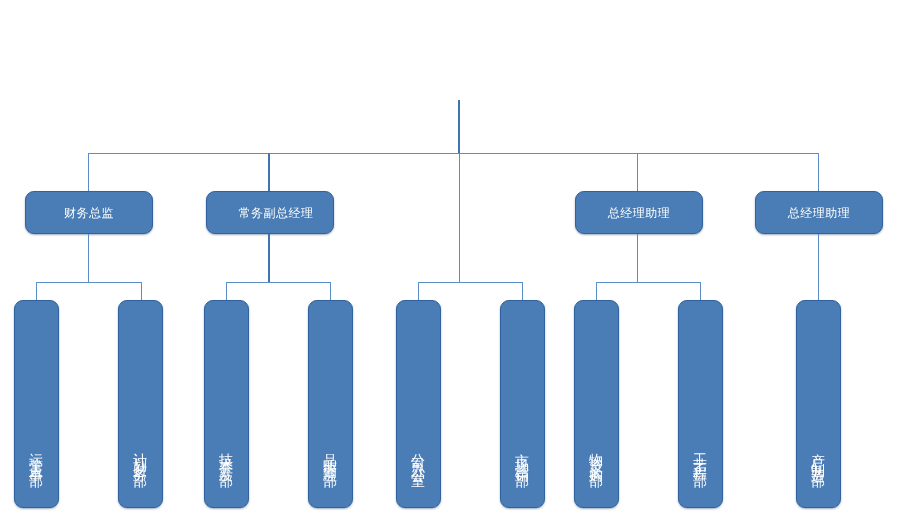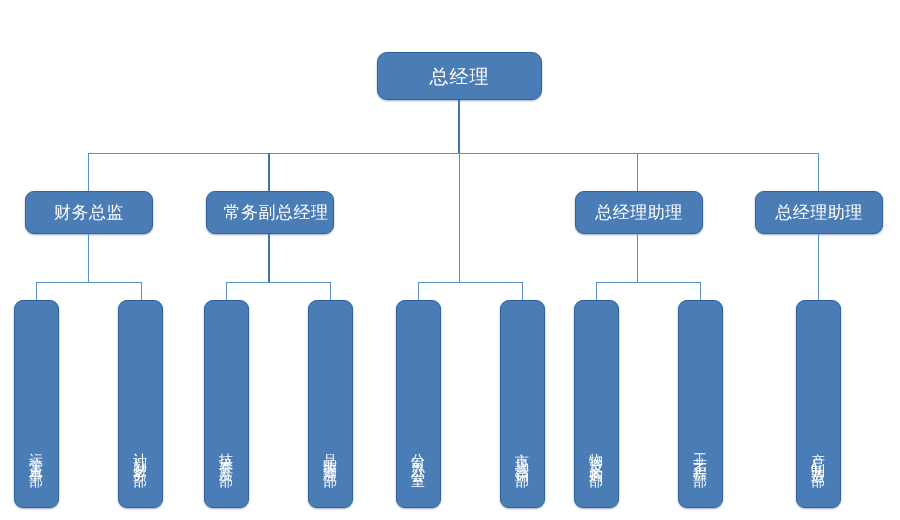--- a/index.html
+++ b/index.html
@@ -40,21 +40,21 @@
   }
 
   .node.top {
     border-radius: 10px;
     font-size: 19px;
     letter-spacing: 1px;
   }
 
   .node.mid {
     border-radius: 9px;
-    font-size: 17px;
+    font-size: 12px;
     letter-spacing: 0.5px;
   }
 
   .node.dept {
     border-radius: 9px;
     font-size: 14px;
     align-items: flex-end;
     justify-content: center;
     padding-bottom: 40px;
   }
@@ -70,23 +70,20 @@
   .node .htext {
     white-space: nowrap;
     line-height: 1;
   }
 </style>
 </head>
 <body>
 
 <div id="chart-canvas">
 
-  <div class="node top" style="left:377px; top:52px; width:165px; height:48px;">
-    <span class="htext">总经理</span>
-  </div>
 
   <div class="conn thick-v" style="left:458px; top:100px; width:2px; height:54px;"></div>
   <div class="conn v" style="left:459px; top:154px; height:128px;"></div>
 
   <div class="conn h" style="left:88px; top:153px; width:731px;"></div>
 
   <div class="conn v" style="left:88px; top:153px; height:38px;"></div>
   <div class="conn thick-v" style="left:268px; top:153px; height:38px;"></div>
   <div class="conn v" style="left:637px; top:153px; height:38px;"></div>
   <div class="conn v" style="left:818px; top:153px; height:38px;"></div>

